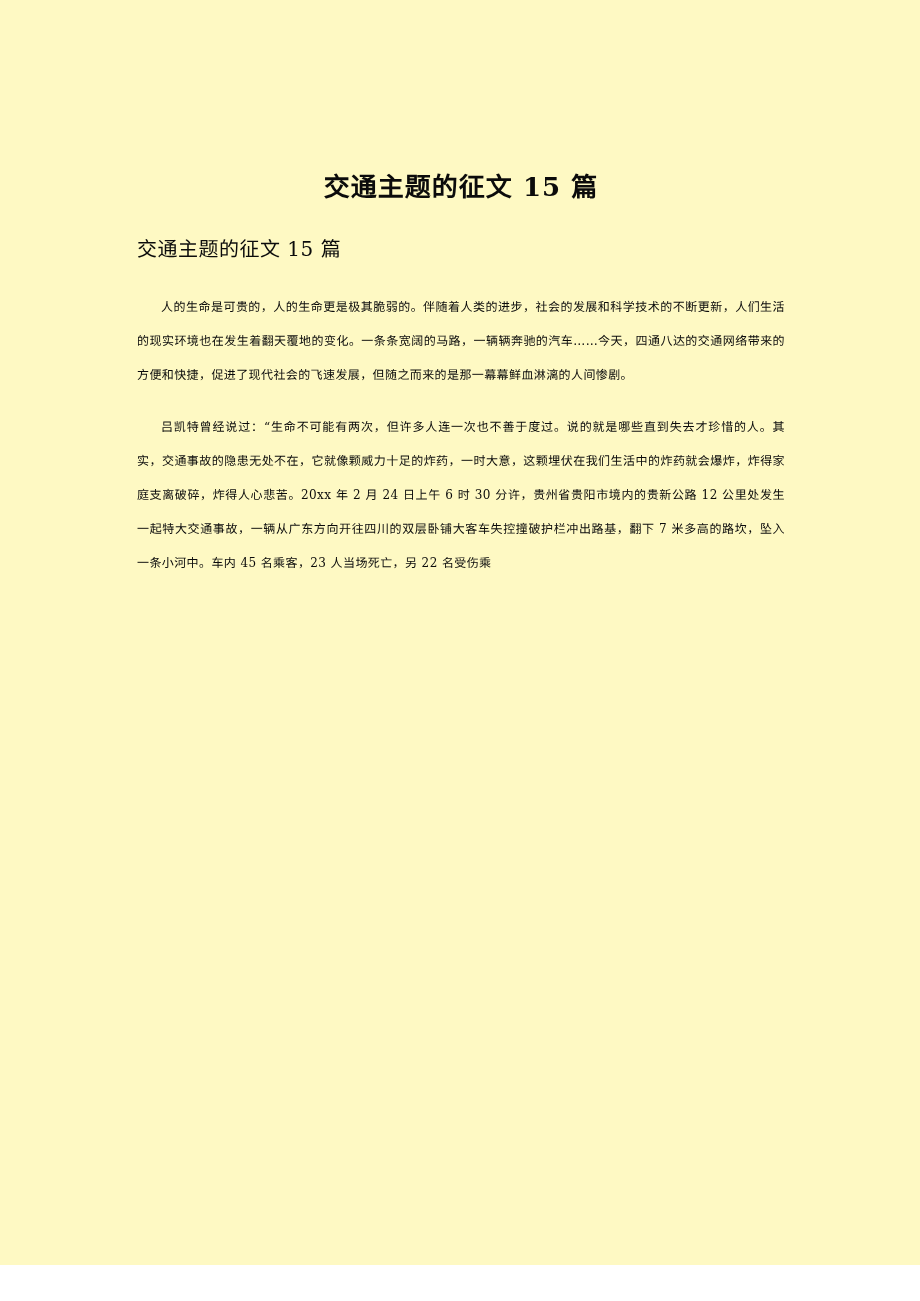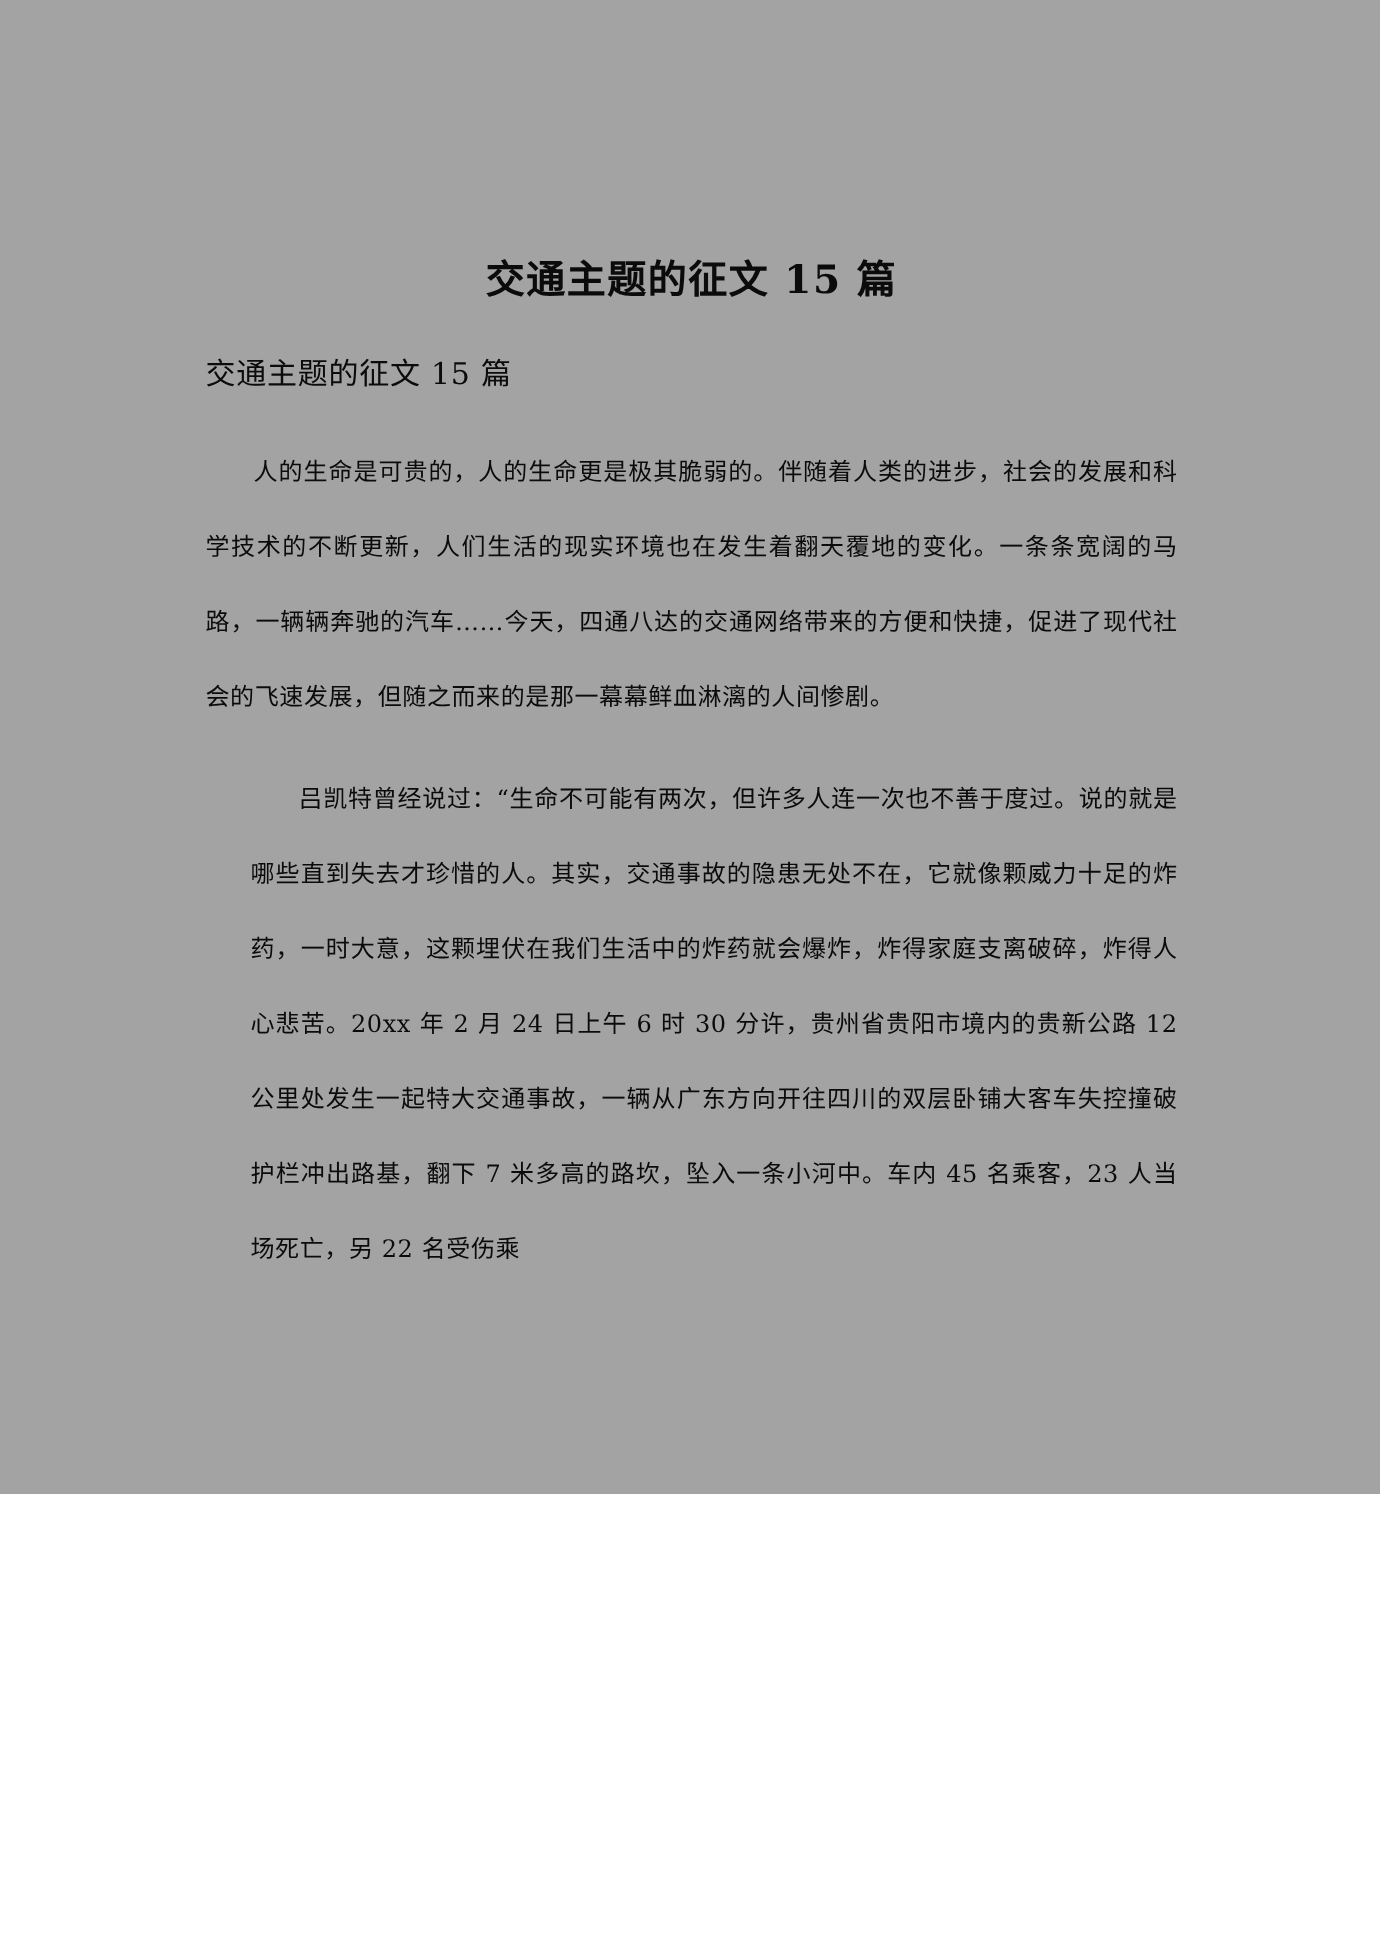--- a/index.html
+++ b/index.html
@@ -10,23 +10,23 @@
   }
 
   body {
     font-family: "DejaVu Serif", "Liberation Serif", serif;
     color: #000000;
   }
 
   .page {
     position: relative;
     width: 920px;
-    height: 996px;
+    height: 1265px;
     margin: 0 auto;
-    background: #a3a3a3;
+    background: #fef9c3;
     overflow: hidden;
     box-sizing: border-box;
   }
 
   .content {
     position: absolute;
     left: 137px;
     top: 0;
     width: 648px;
   }
@@ -58,33 +58,32 @@
   }
 
   
   .body-block {
     padding-top: 26px;
   }
 
   p.para {
     margin: 0 0 18px 0;
     padding: 0;
-    font-size: 16px;
-    line-height: 50px;
+    font-size: 12px;
+    line-height: 34px;
     text-align: justify;
     text-justify: inter-ideograph;
     text-indent: 2em;
     letter-spacing: 0.4px;
     color: #0b0b0b;
     word-break: break-all;
   }
 
   p.para:last-child {
     margin-bottom: 0;
-    margin-left: 30px;
   }
 </style>
 </head>
 <body>
 
 <div class="page">
   <div class="content">
 
     <h1 class="doc-title">交通主题的征文 15 篇</h1>
 

